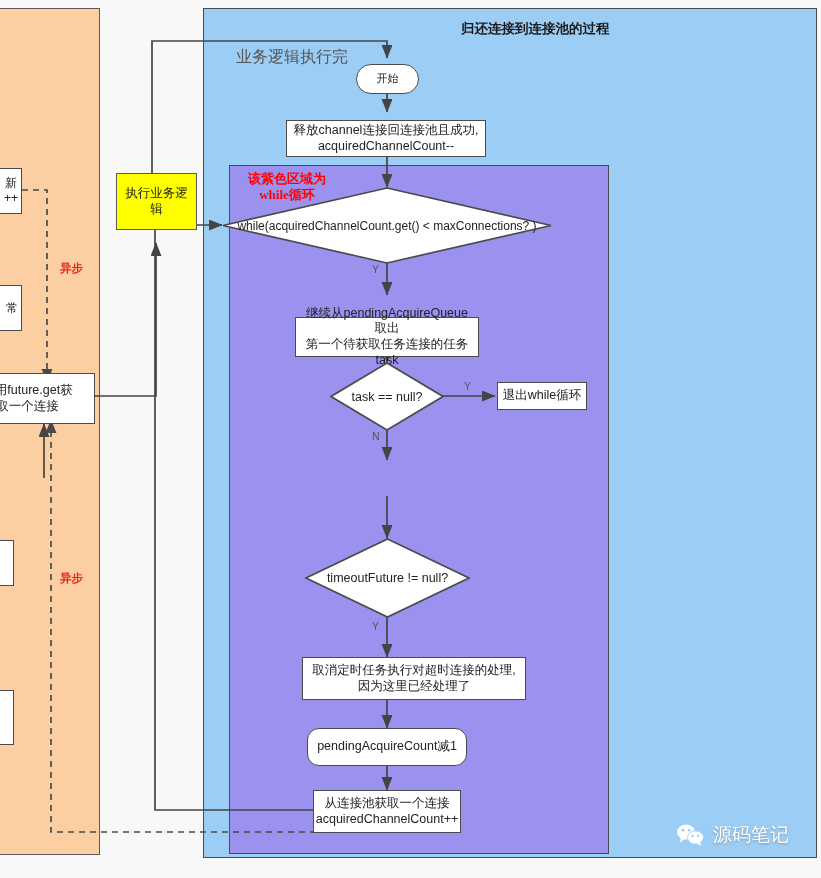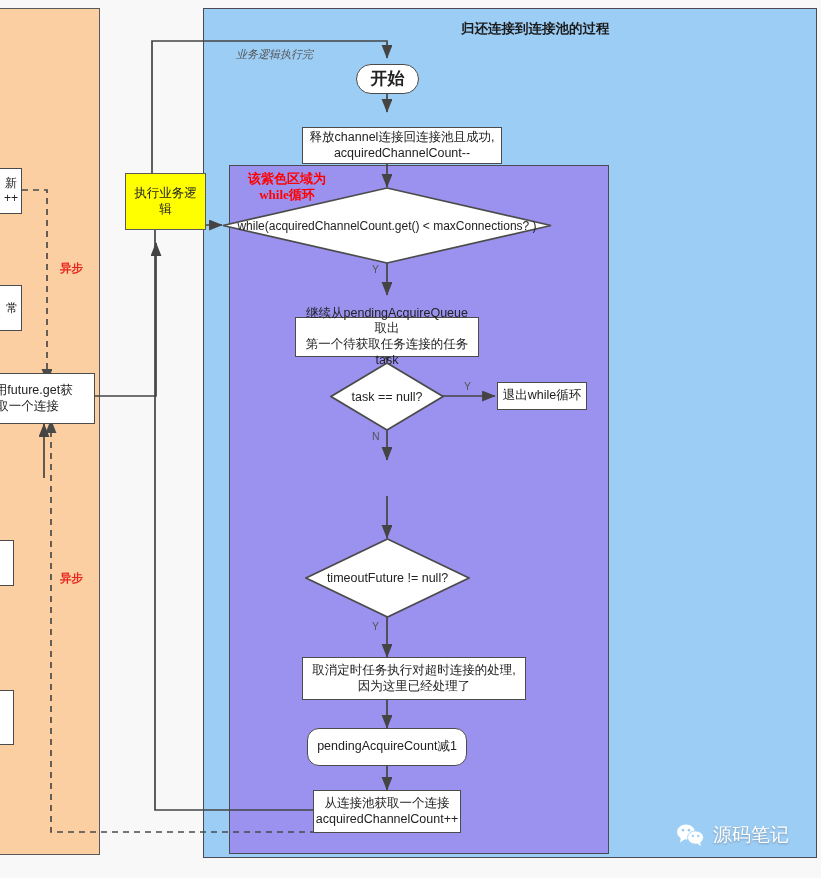--- a/index.html
+++ b/index.html
@@ -52,49 +52,46 @@
     text-align: center;
     color: #222;
     font-size: 12.5px;
     line-height: 1.25;
     padding: 2px 4px;
     white-space: pre-line;
   }
   .node-yellow {
     background: #ffff00;
     border: 1.6px solid #5a5a5a;
-    margin-left: 9px;
   }
   .node-start {
     border-radius: 18px;
-    font-size: 17px;
-    font-weight: bold;
+    font-size: 11px;
   }
   .diamond-wrap {
     position: absolute;
   }
   .diamond-label {
     position: absolute;
     left: 0; top: 0;
     width: 100%;
     height: 100%;
     display: flex;
     align-items: center;
     justify-content: center;
     text-align: center;
     color: #222;
     font-size: 12.5px;
     pointer-events: none;
   }
   .edge-label {
     position: absolute;
     color: #555;
-    font-size: 11px;
+    font-size: 16px;
     white-space: nowrap;
-    font-style: italic;
   }
   .branch-label {
     position: absolute;
     color: #555;
     font-size: 10.5px;
   }
   .region-title {
     position: absolute;
     font-weight: bold;
     font-size: 13.5px;
@@ -214,21 +211,21 @@
 取一个连接</div>
 
   <div class="node" style="left:-42px; top:540px; width:56px; height:46px;"></div>
 
   <div class="node" style="left:-42px; top:690px; width:56px; height:55px;"></div>
 
   <div class="node node-yellow" style="left:116px; top:173px; width:81px; height:57px;">执行业务逻辑</div>
 
   <div class="node node-start" style="left:356px; top:64px; width:63px; height:30px;">开始</div>
 
-  <div class="node" style="left:286px; top:127px; width:200px; height:37px;margin-left:16px;">释放channel连接回连接池且成功,
+  <div class="node" style="left:286px; top:120px; width:200px; height:37px;">释放channel连接回连接池且成功,
 acquiredChannelCount--</div>
 
   <div class="diamond-wrap" style="left:222px; top:187px; width:330px; height:77px;">
     <svg width="330" height="77" viewBox="0 0 330 77">
       <polygon points="165,1 329,38.5 165,76 1,38.5" fill="#ffffff" stroke="#4b4b4b" stroke-width="1.7"></polygon>
     </svg>
     <div class="diamond-label" style="font-size:12px;">while(acquiredChannelCount.get() &lt; maxConnections? )</div>
   </div>
 
   <div class="node" style="left:295px; top:295px; width:184px; height:40px;margin-top:22px;">继续从pendingAcquireQueue取出

